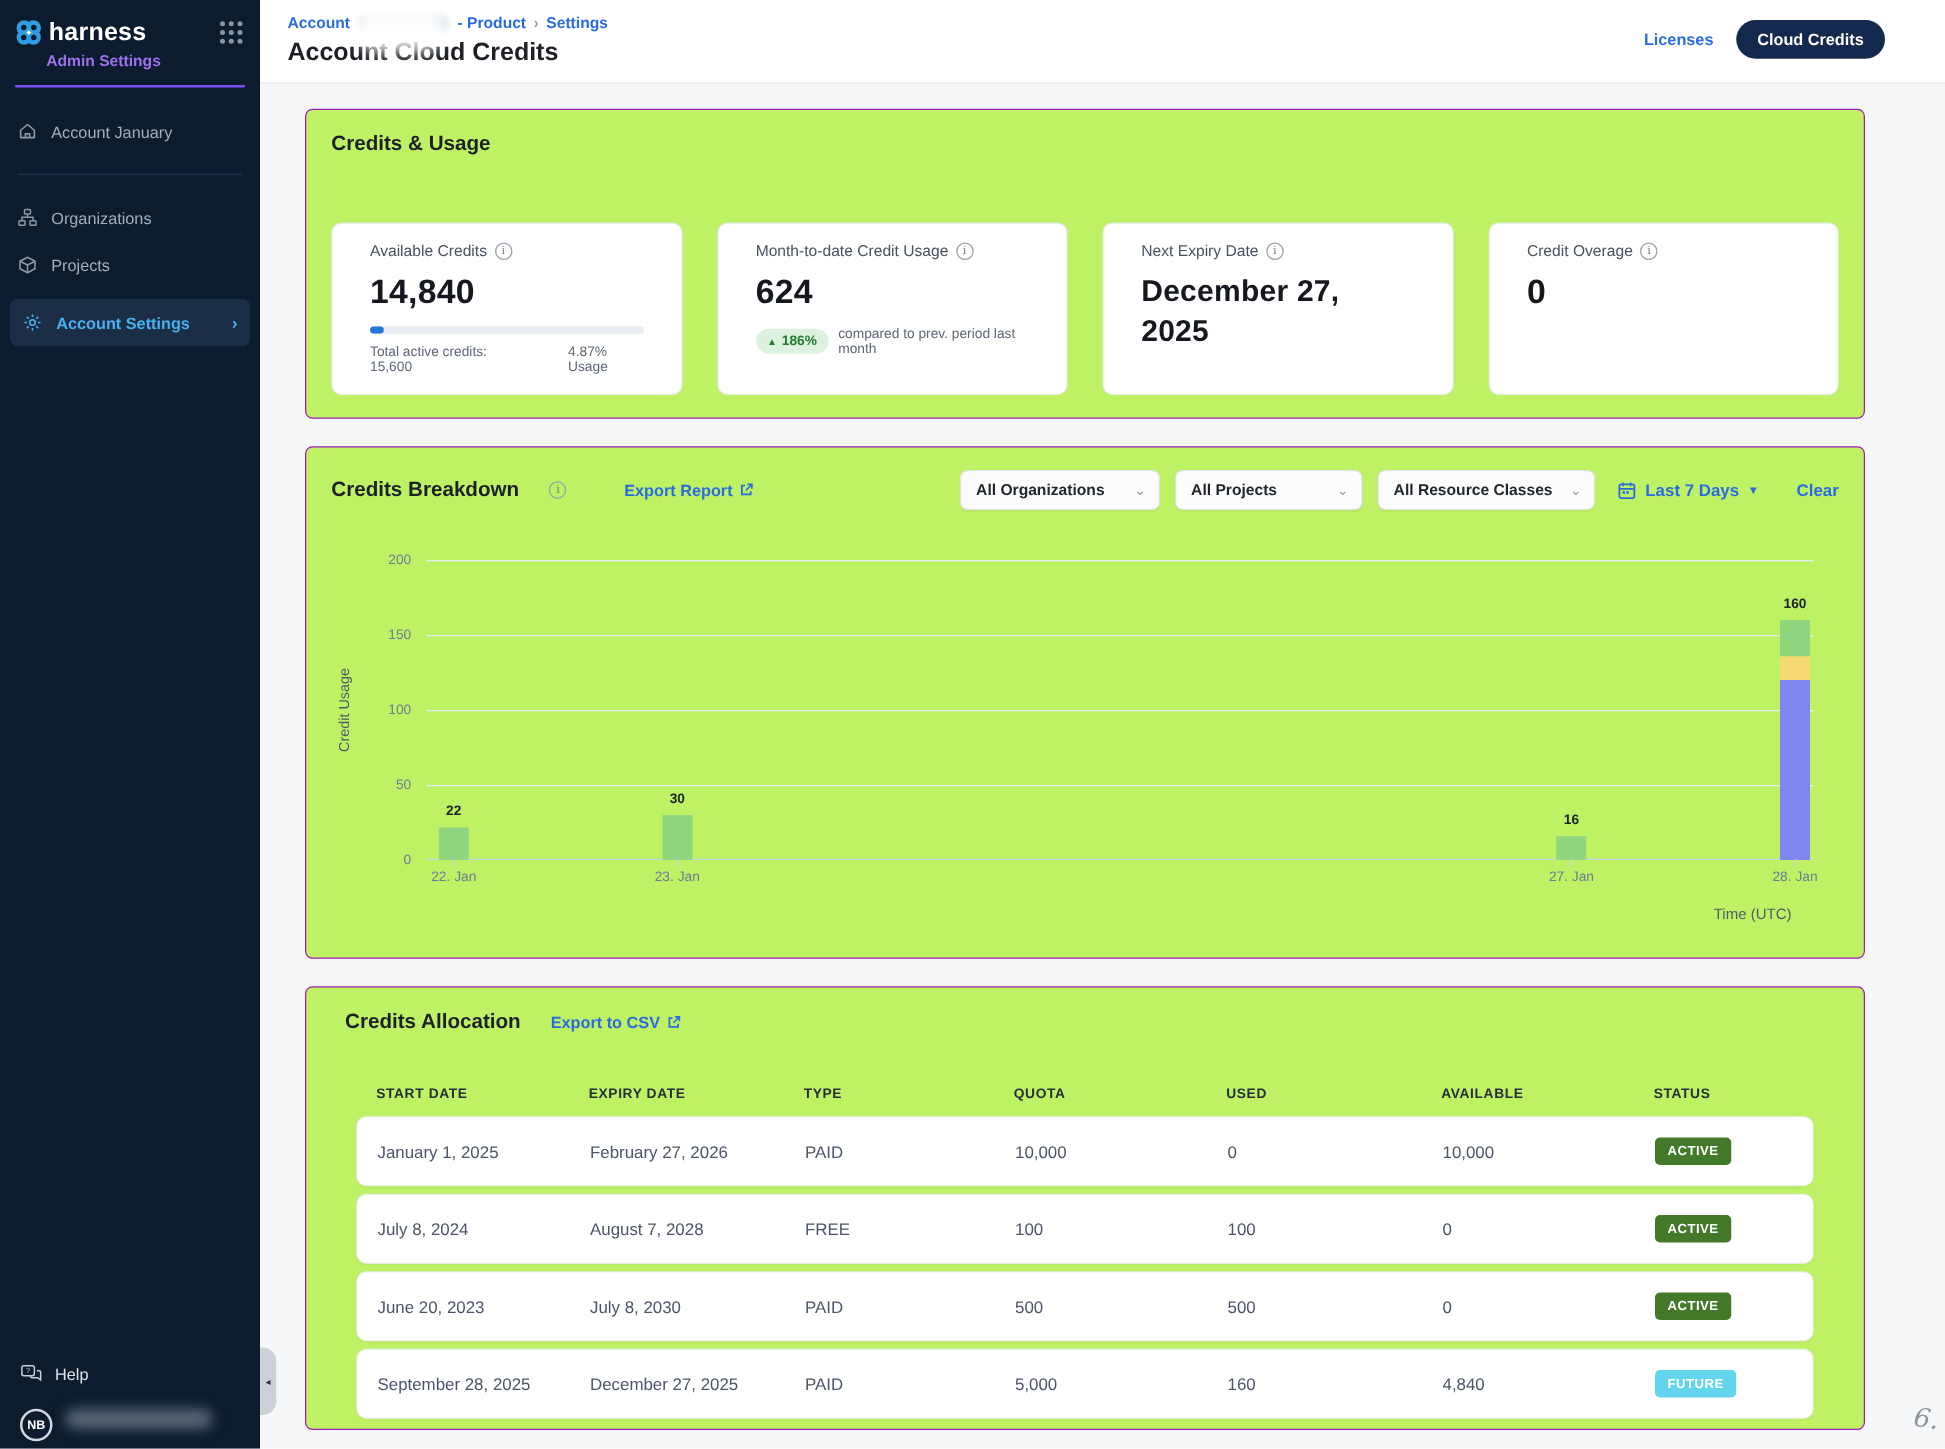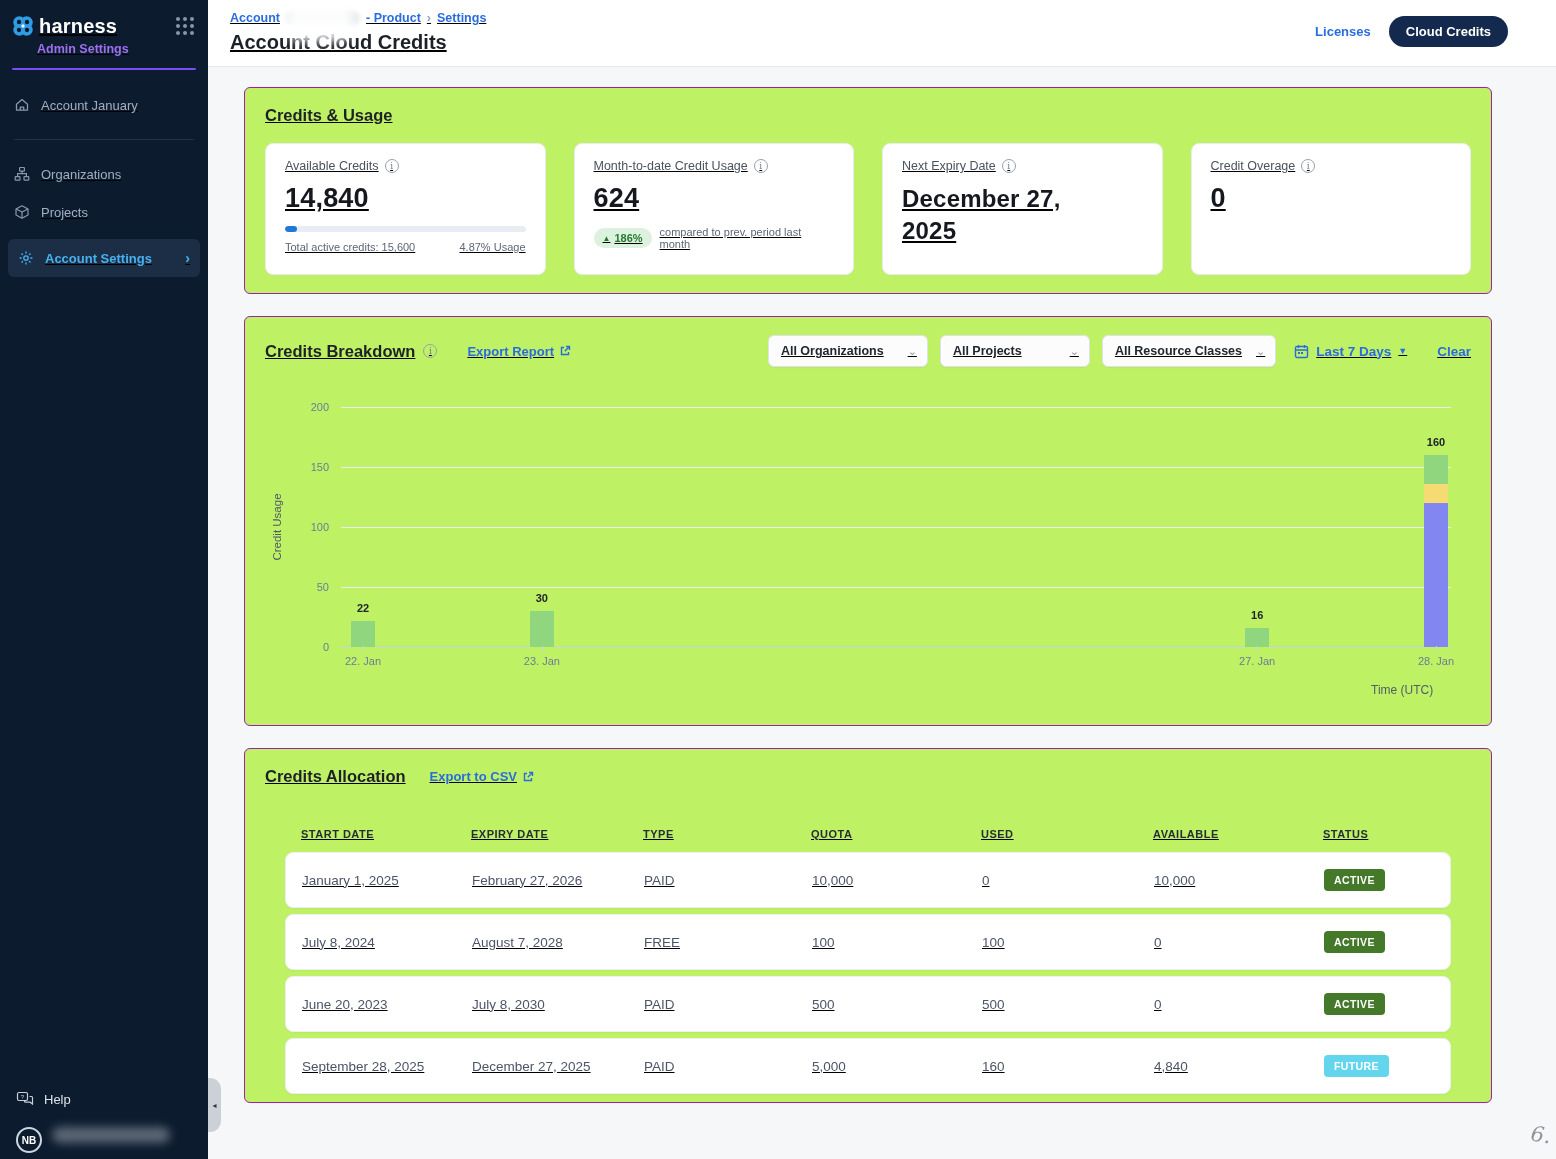--- a/index.html
+++ b/index.html
@@ -1,18 +1,18 @@
 <!DOCTYPE html>
 <html><head>
 <meta charset="utf-8">
 <style>
   * { margin:0; padding:0; box-sizing:border-box; }
   html,body { width:1556px; height:1159px; }
   body { font-family:"Liberation Sans","DejaVu Sans",sans-serif; background:#fff; overflow:hidden; }
-  .screen { position:relative; width:1556px; height:1159px; display:flex; overflow:hidden;text-decoration:underline; }
+  .screen { position:relative; width:1556px; height:1159px; display:flex; overflow:hidden; }
 
   
   .sidebar { width:208px; background:#0c1b2e; color:#a2aec0; flex-shrink:0; position:relative; z-index:5; }
   .logo-row { display:flex; align-items:center; padding:13px 14px 0 10px; }
   .brand { color:#fff; font-size:20px; font-weight:bold; letter-spacing:.2px; margin-left:3px; }
   .grid-icon { margin-left:auto; display:grid; grid-template-columns:repeat(3,4px); gap:3px; cursor:pointer; }
   .grid-icon i { width:4px; height:4px; border-radius:50%; background:#8a96a8; }
   .admin-sub { color:#9d71ee; font-size:12.5px; font-weight:bold; margin:3px 0 0 37px; }
   .purple-line { height:2px; background:#7a4df5; margin:12px 12px 0 12px; border-radius:1px; }
   .nav { margin-top:16px; }
@@ -40,36 +40,36 @@
   .header-right { position:absolute; right:48px; top:16px; display:flex; align-items:center; gap:18px; }
   .link { color:#2a6ce0; font-weight:bold; font-size:13px; cursor:pointer; text-decoration:none; }
   .pill-btn { background:#14294e; color:#fff; font-weight:bold; font-size:13px; padding:8px 17px; border-radius:999px; border:none; cursor:pointer; }
 
   .content { padding:20px 64px 0 36px; }
   .section { background:#bef264; border:1px solid #a21caf; border-radius:6px; padding:18px 20px; margin-bottom:22px; }
   .section-h { font-size:16.5px; font-weight:bold; color:#1d2127; }
 
   
   .cards-row { display:flex; gap:28px; margin-top:18px; }
-  .stat-card { flex:1; border:1px solid #e8ebf0; border-radius:8px; padding:15px 19px; min-height:132px; background:#fff; }
+  .stat-card { flex:1; border:1px solid #e8ebf0; border-radius:8px; padding:15px 30px; min-height:132px; background:#fff;margin-top:35px; }
   .stat-label { font-size:12.5px; color:#49525f; display:flex; align-items:center; gap:6px; }
   .info { width:14px; height:14px; border:1px solid #98a1ac; border-radius:50%; color:#707a86; font-size:9px; display:inline-flex; align-items:center; justify-content:center; font-family:"DejaVu Serif",serif; cursor:pointer; flex-shrink:0; }
   .stat-value { font-size:27px; font-weight:bold; color:#15191f; margin-top:10px; letter-spacing:.2px; }
   .stat-value.date { font-size:24px; line-height:1.35; max-width:205px; }
   .progress { height:6px; background:#e9edf3; border-radius:3px; margin-top:12px; position:relative; overflow:hidden; }
   .progress-fill { position:absolute; left:0; top:0; bottom:0; background:#2377d8; border-radius:3px; }
   .stat-meta { display:flex; justify-content:space-between; font-size:11px; color:#5c6674; margin-top:9px;gap:40px; }
   .delta-row { display:flex; align-items:center; gap:8px; margin-top:12px; }
   .delta-badge { background:#ddf2de; color:#237a2e; font-size:11px; font-weight:bold; padding:4px 9px; border-radius:10px; display:inline-flex; align-items:center; gap:4px; }
   .delta-badge .tri { font-size:8px; }
   .delta-note { font-size:11px; color:#5c6674; }
 
   
   .bd-header { display:flex; align-items:center; }
-  .bd-left { display:flex; align-items:center; gap:8px; }
+  .bd-left { display:flex; align-items:center; gap:24px; }
   .export-link { display:inline-flex; align-items:center; gap:5px; margin-left:22px; }
   .filters { margin-left:auto; display:flex; align-items:center; gap:12px; }
   .select { height:32px; border:1px solid #dfe3e9; background:#fcfcfd; border-radius:6px; display:flex; align-items:center; justify-content:space-between; padding:0 10px 0 12px; font-size:12.5px; font-weight:bold; color:#22272e; cursor:pointer; box-shadow:0 1px 1px rgba(20,30,50,.04); }
   .select .chev { color:#8b94a0; font-size:11px; margin-left:14px; font-weight:normal; }
   .date-filter { display:flex; align-items:center; gap:7px; margin-left:6px; color:#2a6ce0; font-size:13.5px; font-weight:bold; cursor:pointer; }
   .clear-link { margin-left:18px; font-size:13.5px; }
 
   
   .chart-wrap { position:relative; margin:40px 0 0 76px; height:300px; }
   .plot { position:relative; width:1110px; height:240px; border-bottom:1px solid #c8d1e4; }
@@ -81,21 +81,21 @@
   .bar-value { position:absolute; text-align:center; font-size:11px; font-weight:bold; color:#20252d; }
   .xtickmark { position:absolute; bottom:-6px; width:1px; height:6px; background:#c8d1e4; }
   .xtick { position:absolute; top:248px; width:80px; text-align:center; font-size:11px; color:#6e7b97; }
   .x-axis-title { position:absolute; right:-14px; top:276px; font-size:12px; color:#525d6c; }
   .legend { display:flex; align-items:center; gap:30px; margin:16px 0 4px 48px; }
   .legend-item { display:flex; align-items:center; gap:9px; cursor:pointer; }
   .legend-swatch { width:27px; height:9px; border-radius:5px; }
   .legend-label { font-size:11px; color:#39414d; letter-spacing:.2px; }
 
   
-  .alloc-header { display:flex; align-items:center; gap:22px; }
+  .alloc-header { display:flex; align-items:center; gap:22px;margin-left:11px; }
   .alloc-table { margin:42px 20px 6px 20px; }
   .alloc-head { display:grid; grid-template-columns:170px 172px 168px 170px 172px 170px 1fr; padding-bottom:12px; }
   .th { font-size:11px; font-weight:bold; letter-spacing:.5px; color:#272d36; padding-left:16px; }
   .alloc-row { display:grid; grid-template-columns:170px 172px 168px 170px 172px 170px 1fr; align-items:center; height:56px; background:#fff; border:1px solid #edeff3; border-radius:8px; box-shadow:0 1px 2px rgba(25,35,55,.04); margin-bottom:6px; }
   .td { font-size:13.5px; color:#4c5568; padding-left:16px; }
   .badge { display:inline-block; padding:5px 10px; border-radius:4px; font-size:10.5px; font-weight:bold; color:#fff; letter-spacing:.4px; }
   .badge-active { background:#44792a; }
   .badge-future { background:#63d6ee; }
 
   .stray-mark { position:absolute; right:5px; bottom:12px; font-family:"DejaVu Serif",serif; font-style:italic; font-size:21px; color:#8e939b; transform:rotate(8deg); }

